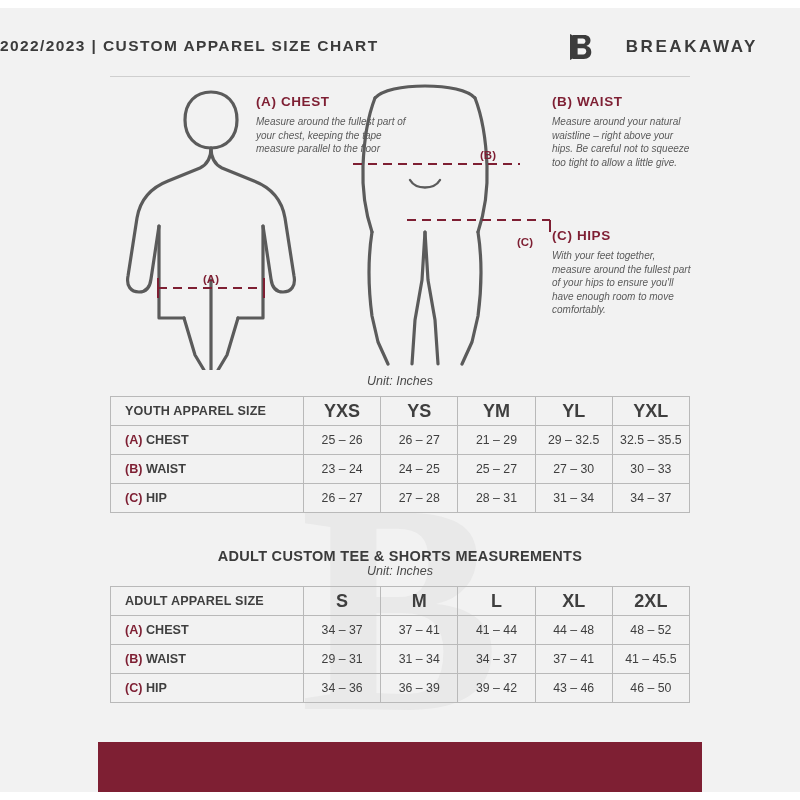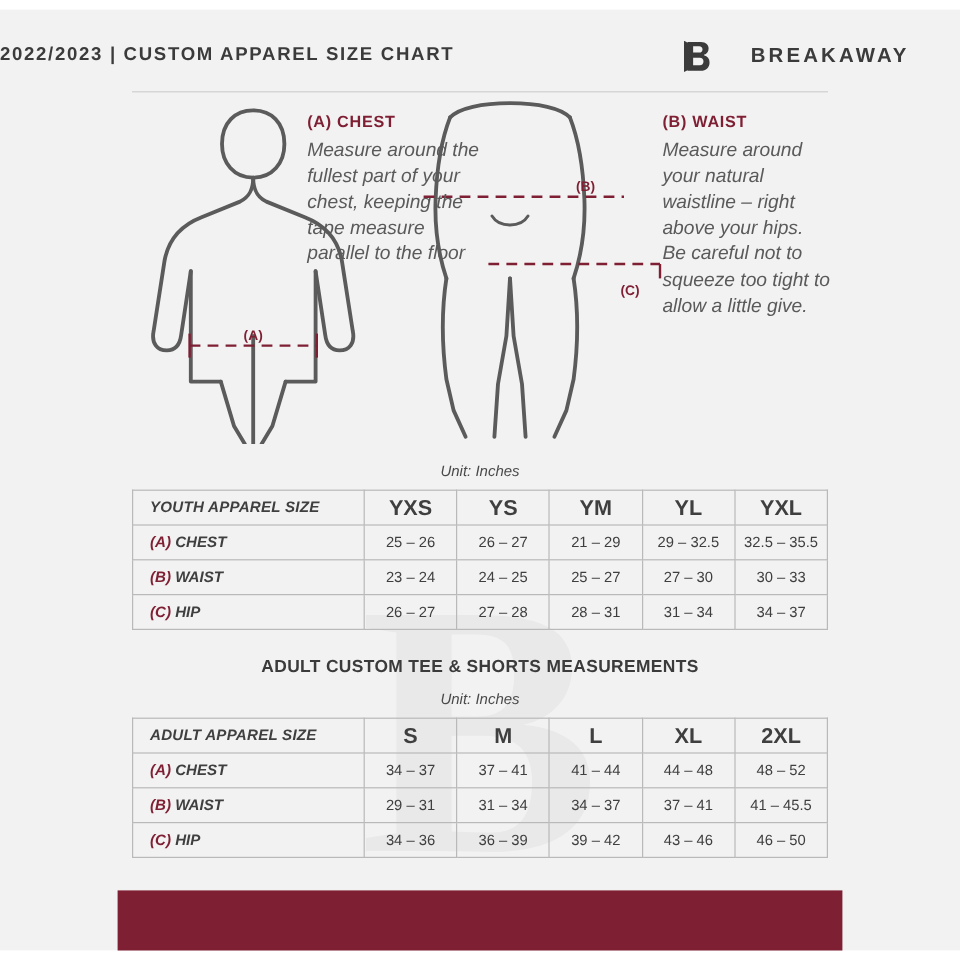--- a/index.html
+++ b/index.html
@@ -101,21 +101,21 @@
     width: 148px;
   }
   .callout-title {
     font-size: 13.5px;
     font-weight: bold;
     letter-spacing: 0.6px;
     color: #7e1f33;
     margin-bottom: 6px;
   }
   .callout-body {
-    font-size: 16px;
+    font-size: 10px;
     font-style: italic;
     line-height: 1.35;
     color: #5a5a5a;
   }
   #callout-chest { left: 256px; top: 14px; width: 150px;}
   #callout-waist { left: 552px; top: 14px; width: 140px;}
   #callout-hips  { left: 552px; top: 148px; width: 140px;}
 
   
   .tbl-block { position: absolute; left: 110px; width: 580px; }
@@ -127,41 +127,40 @@
     font-size: 14.5px;
     font-weight: bold;
     color: #3b3b3b;
     letter-spacing: 0.3px;
   }
   .tbl-unit {
     text-align: center;
     font-size: 12.5px;
     font-style: italic;
     color: #4a4a4a;
-    margin-top: 12px;
+    margin-top: 0;
     margin-bottom: 8px;
   }
   table {
     border-collapse: collapse;
     width: 580px;
     table-layout: fixed;
   }
   th, td {
     border: 1px solid #b9b9b9;
     height: 28px;
     font-size: 12.3px;
     color: #3f3f3f;
     text-align: center;
     padding: 0;
   }
   th.hdr-label, td.row-label {
     text-align: left;
     padding-left: 14px;
     width: 178px;
-    font-style: italic;
   }
   th {
     font-weight: bold;
     font-size: 18px;
   }
   th.hdr-label { font-weight: bold; font-size: 12.6px; letter-spacing: .2px;}
   td.row-label { font-weight: bold; font-size: 12.6px; }
   .tag { color: #7e1f33; font-weight: bold; }
 
   
@@ -241,20 +240,24 @@
         </svg>
 
         <div class="callout" id="callout-chest">
           <div class="callout-title">(A) CHEST</div>
           <div class="callout-body">Measure around the fullest part of your chest, keeping the tape measure parallel to the floor</div>
         </div>
         <div class="callout" id="callout-waist">
           <div class="callout-title">(B) WAIST</div>
           <div class="callout-body">Measure around your natural waistline – right above your hips. Be careful not to squeeze too tight to allow a little give.</div>
         </div>
+        <div class="callout" id="callout-hips">
+          <div class="callout-title">(C) HIPS</div>
+          <div class="callout-body">With your feet together, measure around the fullest part of your hips to ensure you'll have enough room to move comfortably.</div>
+        </div>
       </div>
 
       <div class="tbl-block" id="youth-block">
         <div class="tbl-unit">Unit: Inches</div>
         <table>
           <thead>
             <tr>
               <th class="hdr-label">YOUTH APPAREL SIZE</th>
               <th>YXS</th>
               <th>YS</th>

